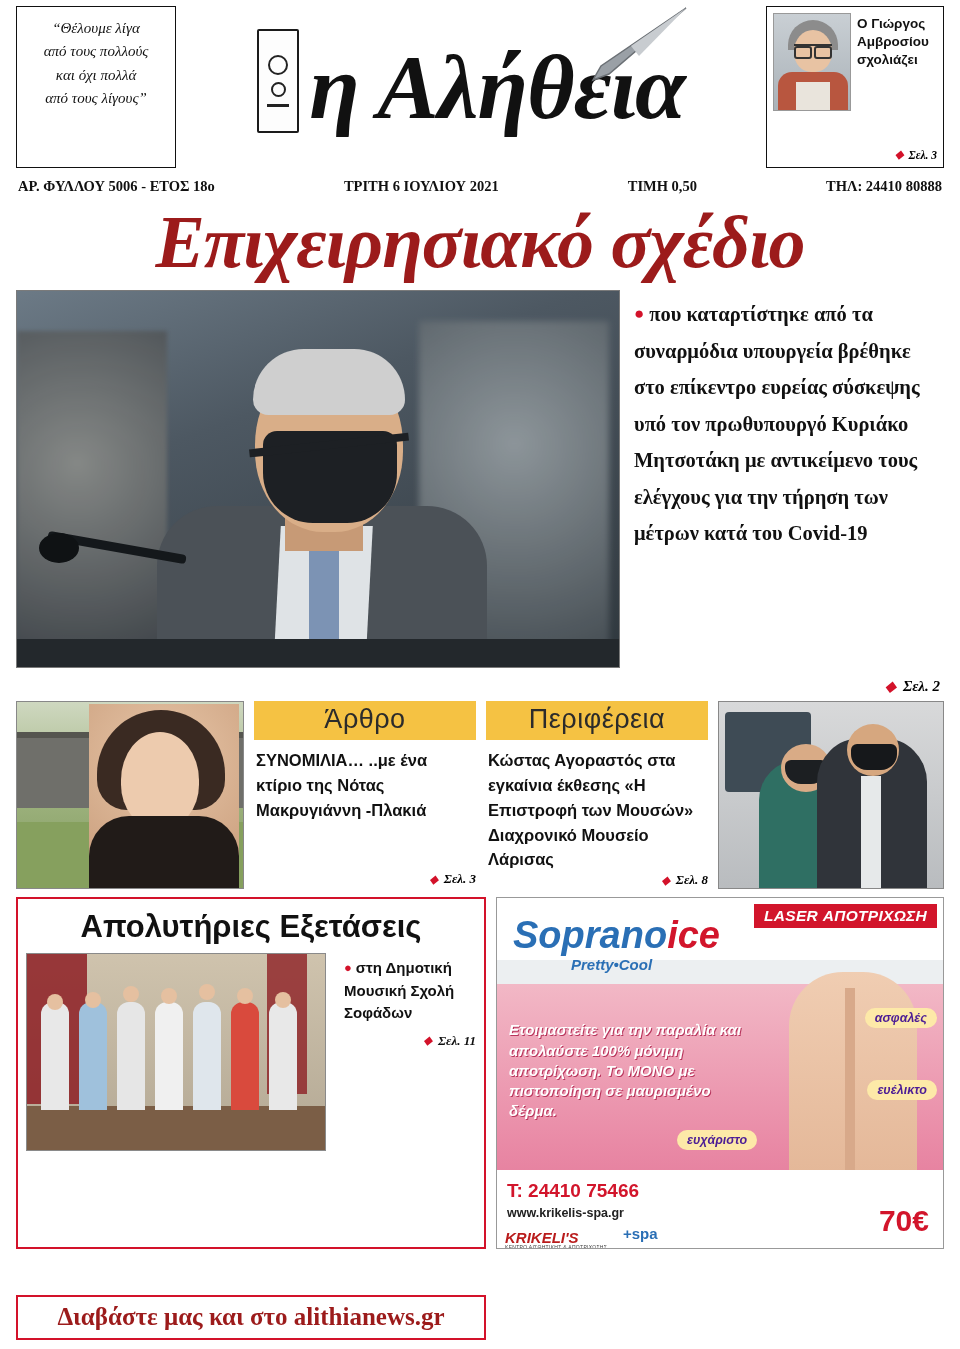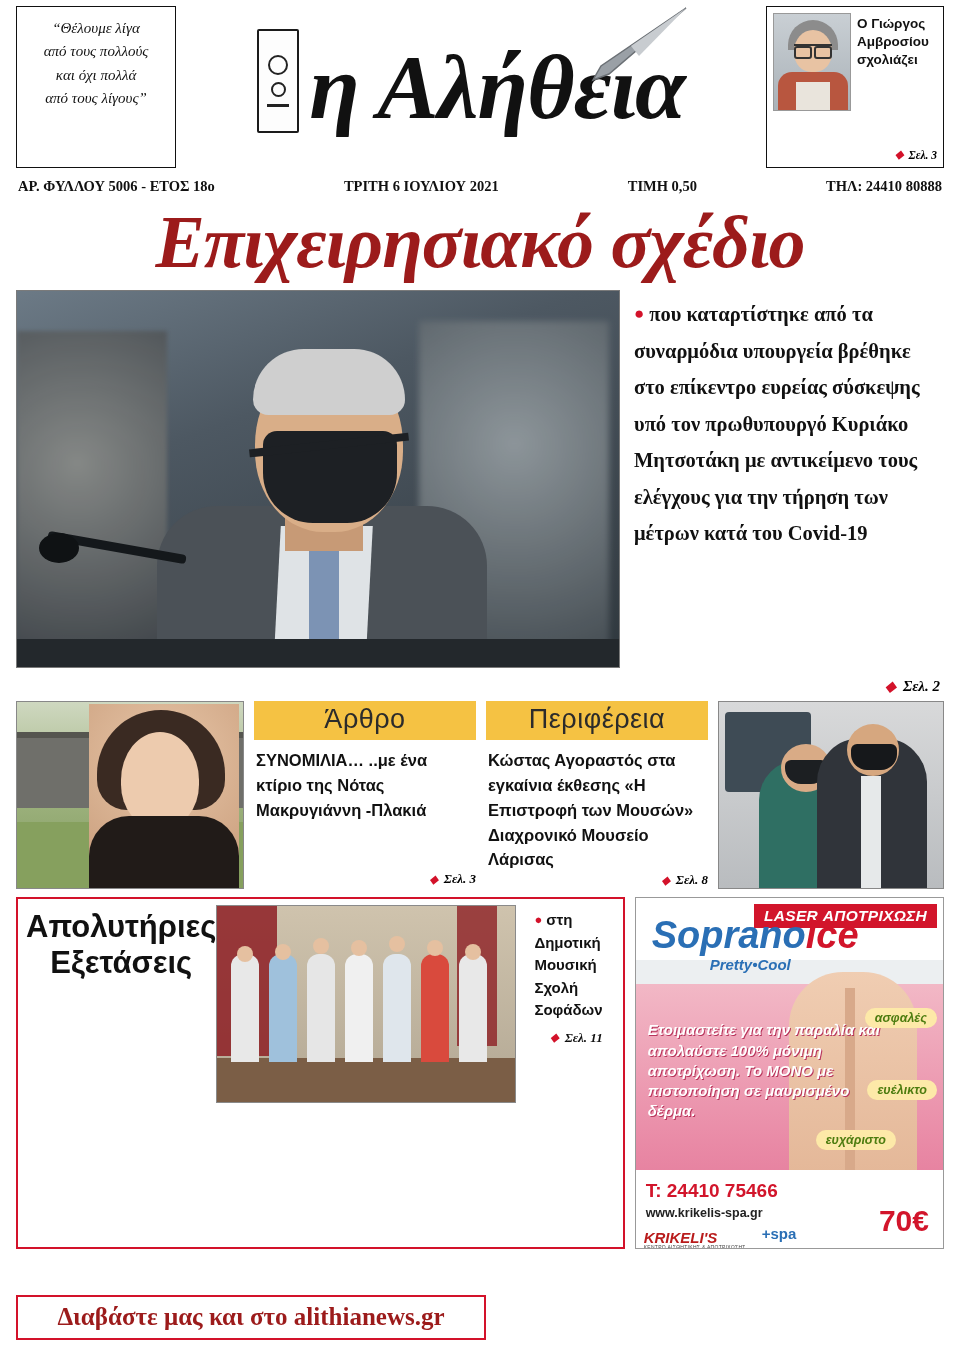--- a/index.html
+++ b/index.html
@@ -157,21 +157,21 @@
   .strip-photo-right .w1 { position:absolute; left:40px; bottom:0; width:92px; height:128px; background:#2f6f63; border-radius:40px 40px 0 0;}
   .strip-photo-right .w1h { position:absolute; left:62px; bottom:96px; width:50px; height:48px; background:#d9ab86; border-radius:50%;}
   .strip-photo-right .w1m { position:absolute; left:66px; bottom:104px; width:42px; height:24px; background:#1c1f22; border-radius:6px 6px 16px 16px;}
   .strip-photo-right .m1 { position:absolute; right:16px; bottom:0; width:110px; height:150px; background:#30343a; border-radius:44px 44px 0 0;}
   .strip-photo-right .m1h { position:absolute; right:44px; bottom:112px; width:52px; height:52px; background:#d6a77f; border-radius:50%;}
   .strip-photo-right .m1m { position:absolute; right:46px; bottom:118px; width:46px; height:26px; background:#16181b; border-radius:6px 6px 16px 16px;}
   .strip-photo-right .m1s { position:absolute; right:62px; bottom:0; width:20px; height:112px; background:#e6e9ea;}
 
   
   .bottom { display:flex; gap:10px; margin-top:8px; height:352px; }
-  .bottom-left { flex:0 0 470px; border:2px solid #d3122a; padding:6px 20px 4px 8px; display:flex; flex-direction:row;}
+  .bottom-left { flex:0 0 470px; border:2px solid #d3122a; padding:6px 8px 4px 8px; display:flex; flex-direction:column;}
   .bl-title {
     text-align:center; font-weight:bold; font-size:31px; color:#111; padding:4px 0 8px 0;
     font-family:"Liberation Sans", sans-serif;
   }
   .bl-row { display:flex; gap:18px; flex:1; }
   .bl-photo { flex:0 0 300px; height:198px; border:1px solid #8a8a8a; position:relative; overflow:hidden; background:#c7bca8;}
   .bl-photo .room { position:absolute; inset:0; background:linear-gradient(#cfc3ad,#b3a894);}
   .bl-photo .curtain { position:absolute; left:0; top:0; width:60px; height:150px; background:#8d1f24; opacity:.85;}
   .bl-photo .curtain2 { position:absolute; right:18px; top:0; width:40px; height:140px; background:#8d1f24; opacity:.8;}
   .bl-photo .floor { position:absolute; left:0; bottom:0; width:100%; height:44px; background:#7b5e46;}
@@ -205,21 +205,21 @@
   }
   .ad .legs {
     position:absolute; right:26px; top:74px; width:128px; height:238px;
     background:linear-gradient(#f0cdb2,#e2b494);
     border-radius:54px 54px 18px 18px;
   }
   .ad .legs:after {
     content:""; position:absolute; left:56px; top:16px; width:10px; height:210px; background:#d8a98a;
   }
   .ad .bubble {
-    position:absolute; background:#fde9a8; color:#4d7c0f; font-weight:bold; font-size:12.5px;
+    position:absolute; background:#fde9a8; color:#4c1d95; font-weight:bold; font-size:12.5px;
     border-radius:14px; padding:3px 10px; font-style:italic;
   }
   .ad .b1 { right:6px; top:110px; }
   .ad .b2 { right:6px; top:182px; }
   .ad .b3 { left:180px; top:232px; }
   .ad .b4 { left:196px; top:278px; }
   .ad .footer {
     position:absolute; left:0; bottom:0; width:100%; height:78px; background:#ffffff;
   }
   .ad .phone { position:absolute; left:10px; bottom:46px; color:#d2152b; font-weight:bold; font-size:19px;}

